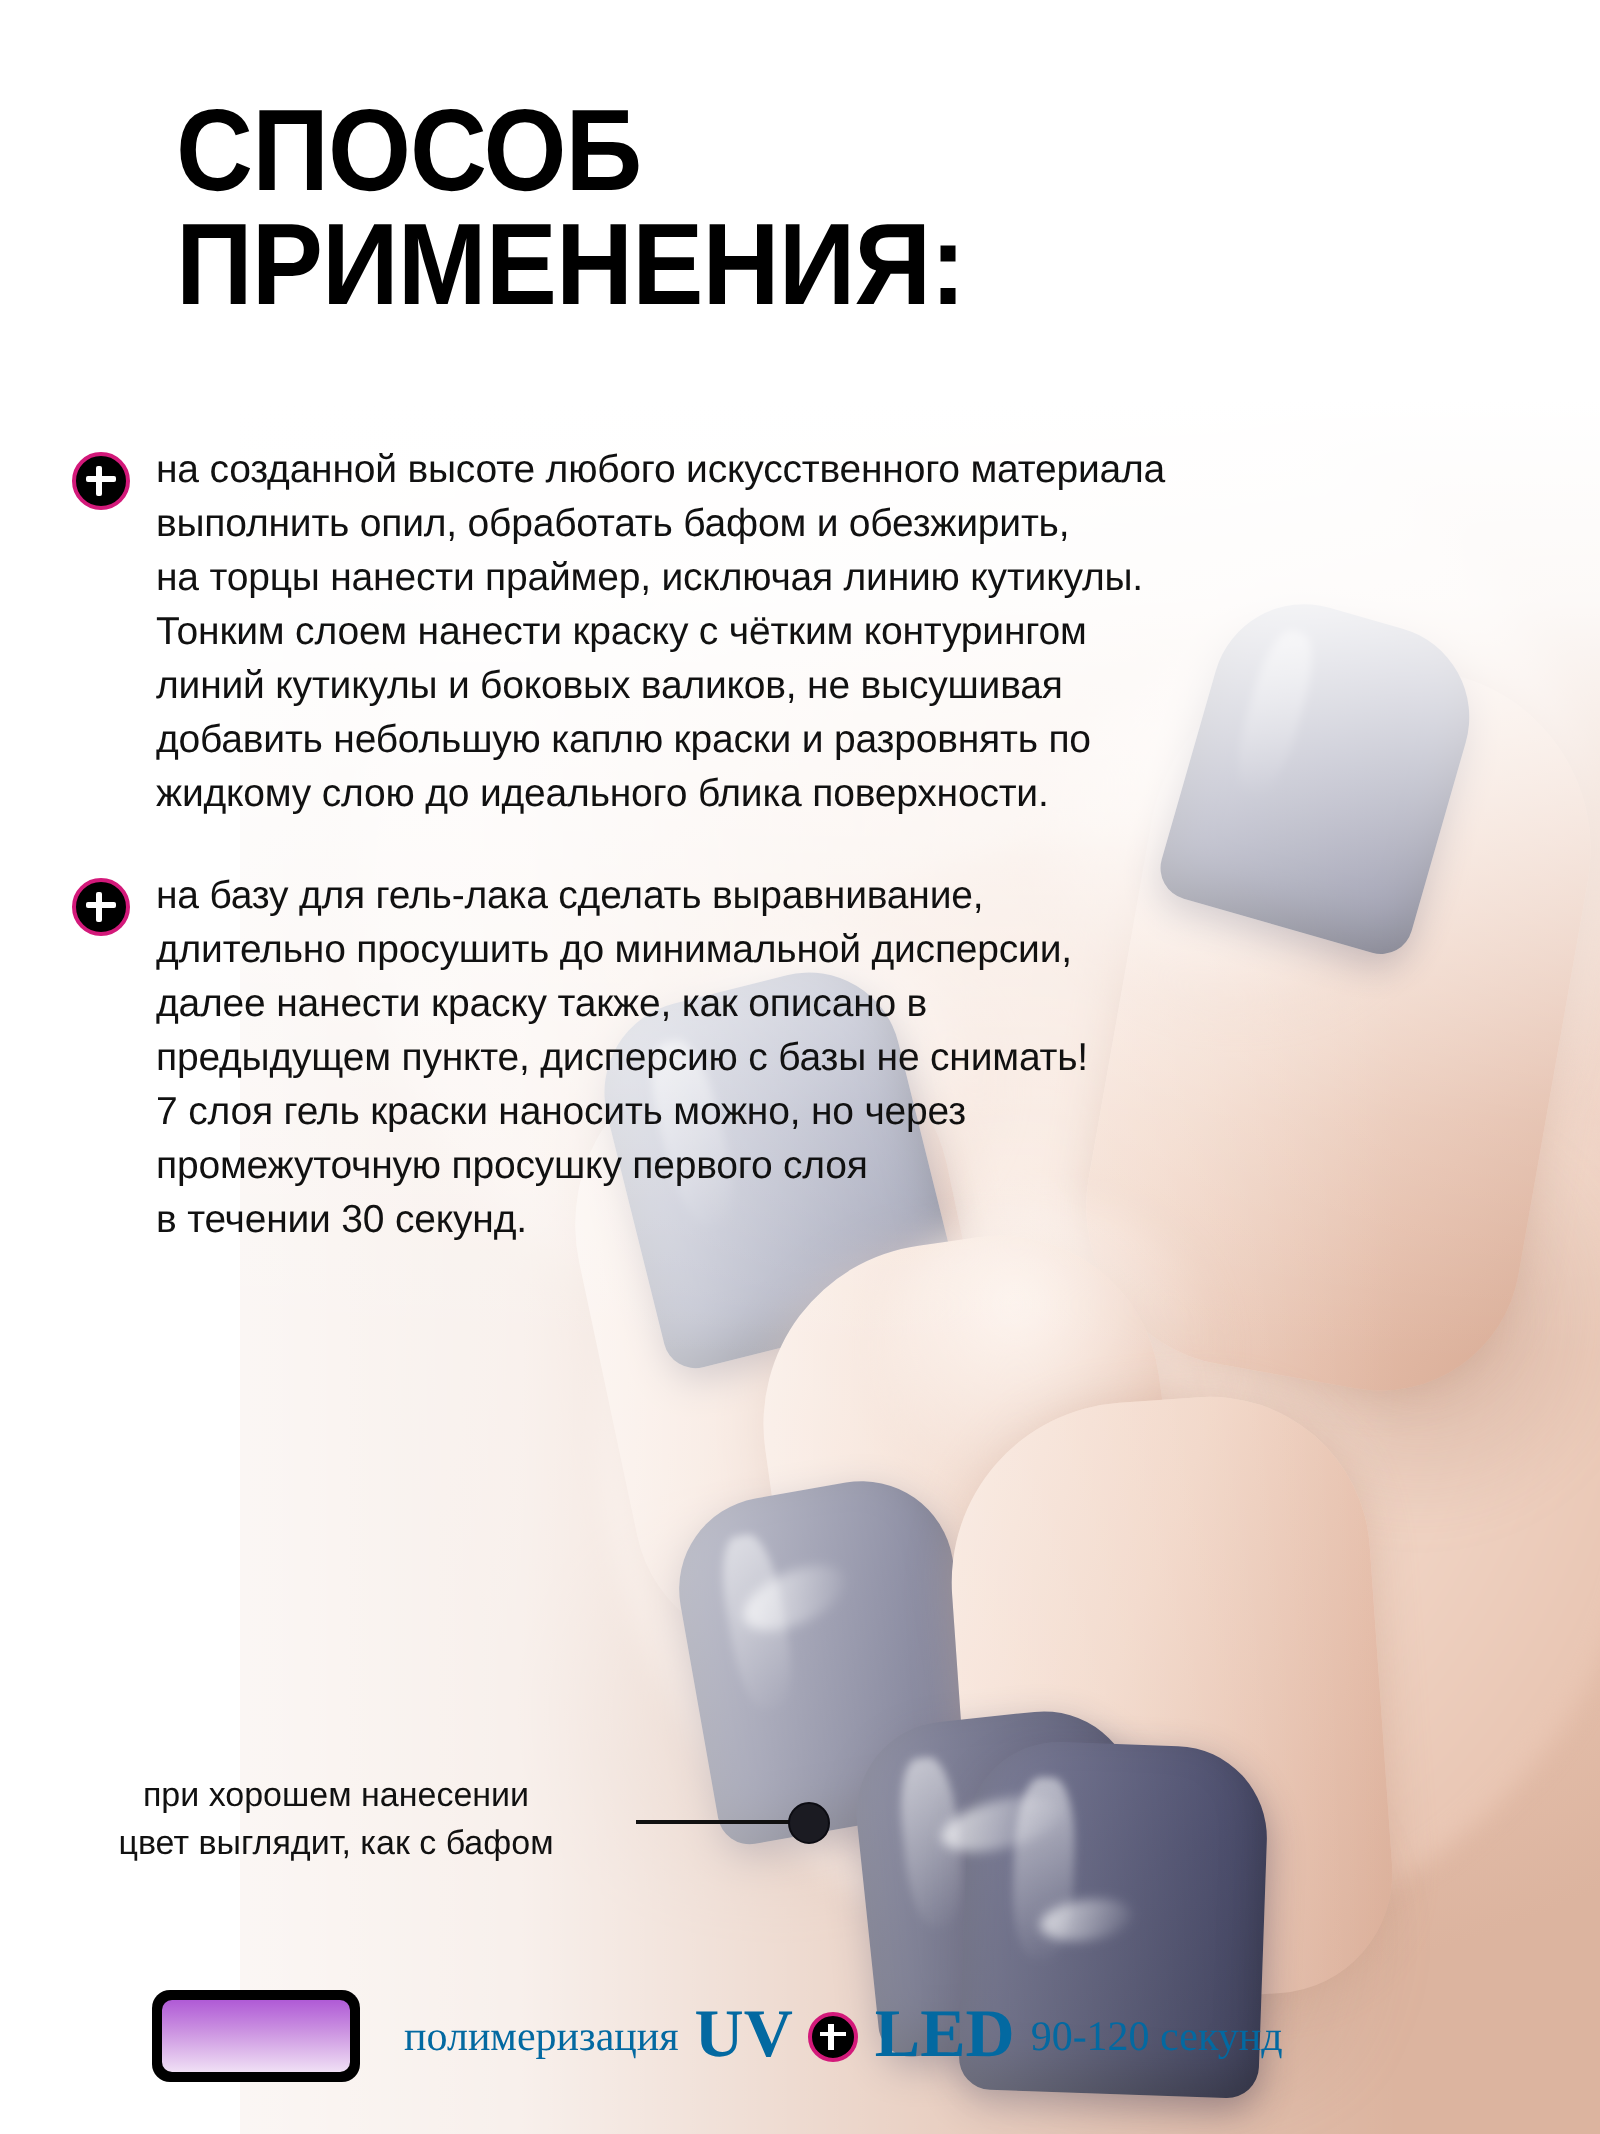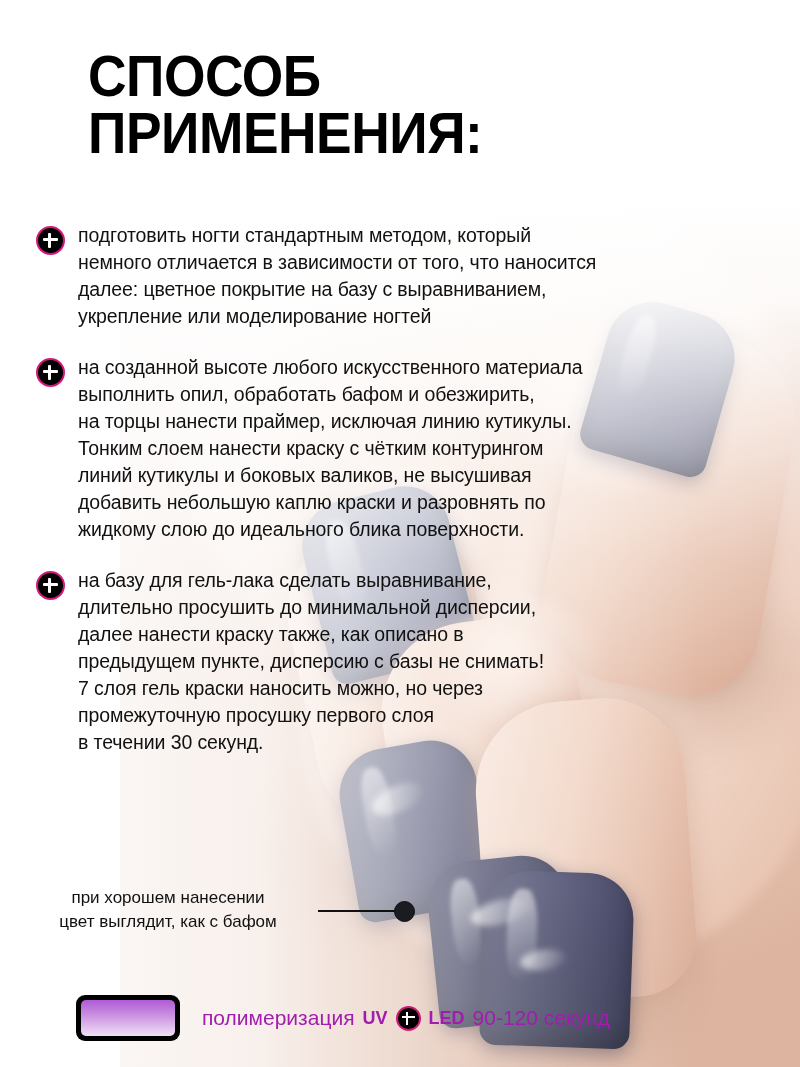--- a/index.html
+++ b/index.html
@@ -243,29 +243,30 @@
   }
   .lamp-inner {
     width: 100%;
     height: 100%;
     border-radius: 5px;
     background: linear-gradient(180deg, #b05ad6 0%, #c98ee0 40%, #f0e0f5 100%);
   }
   .footer-text {
     margin-left: 22px;
     font-size: 21px;
-    color: #a21caf;
+    color: #0369a1;
     display: flex;
     align-items: center;
     gap: 8px;
     white-space: nowrap;
+    font-family: Liberation Serif, serif;
   }
   .footer-text .strong {
     font-weight: bold;
-    font-size: 18px;
+    font-size: 34px;
   }
   .footer-plus {
     width: 21px;
     height: 21px;
     border-radius: 50%;
     background: #000000;
     border: 2px solid #d3197a;
     position: relative;
     display: inline-block;
   }
@@ -312,30 +313,20 @@
 
 <div class="content">
 
   <div class="title">
     <span class="line">СПОСОБ</span>
     <span class="line">ПРИМЕНЕНИЯ:</span>
   </div>
 
   <div class="bullets">
 
-    <div class="bullet-row">
-      <span class="plus-badge">
-        <span class="bar-h"></span>
-          <span class="bar-v"></span>
-      </span>
-      <div class="bullet-text">подготовить ногти стандартным методом, который
-немного отличается в зависимости от того, что наносится
-далее: цветное покрытие на базу с выравниванием,
-укрепление или моделирование ногтей</div>
-    </div>
 
     <div class="bullet-row">
       <span class="plus-badge">
         <span class="bar-h"></span>
           <span class="bar-v"></span>
       </span>
       <div class="bullet-text">на созданной высоте любого искусственного материала
 выполнить опил, обработать бафом и обезжирить,
 на торцы нанести праймер, исключая линию кутикулы.
 Тонким слоем нанести краску с чётким контурингом

